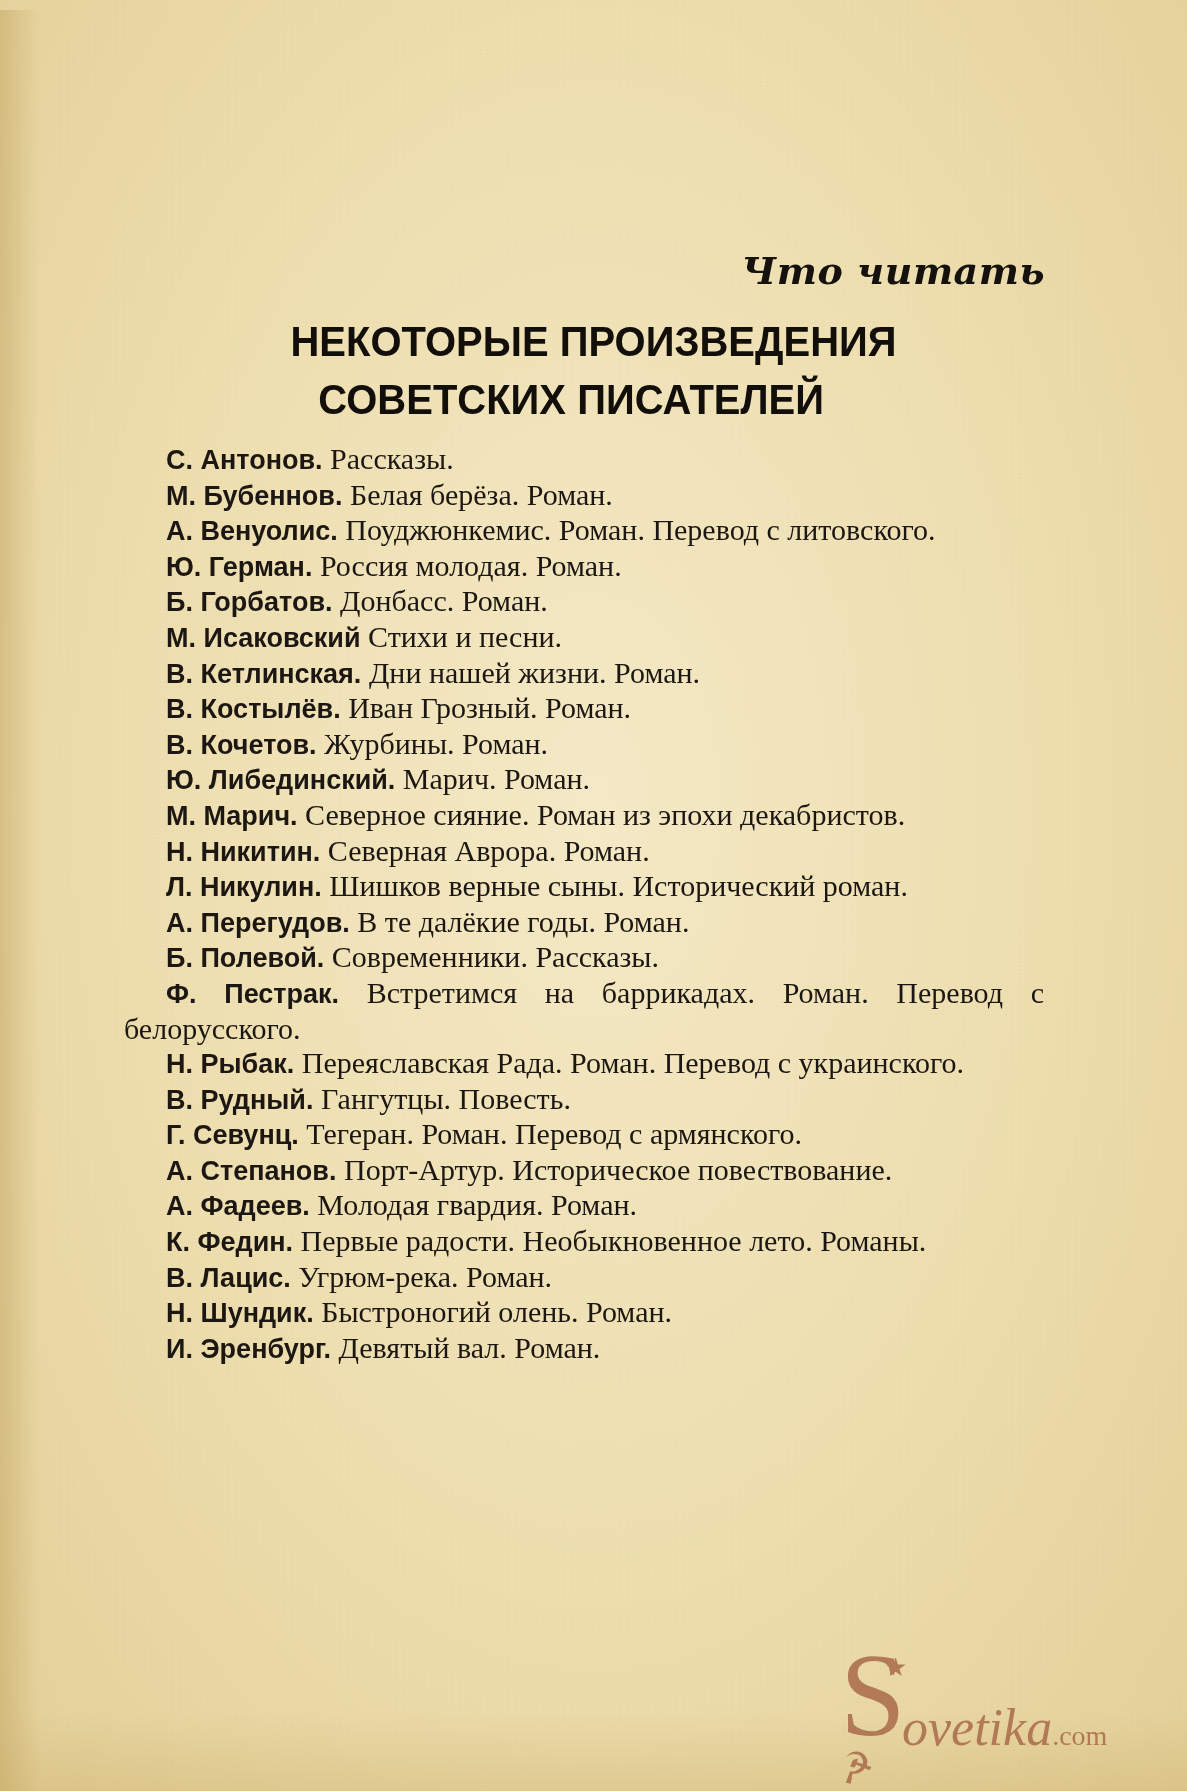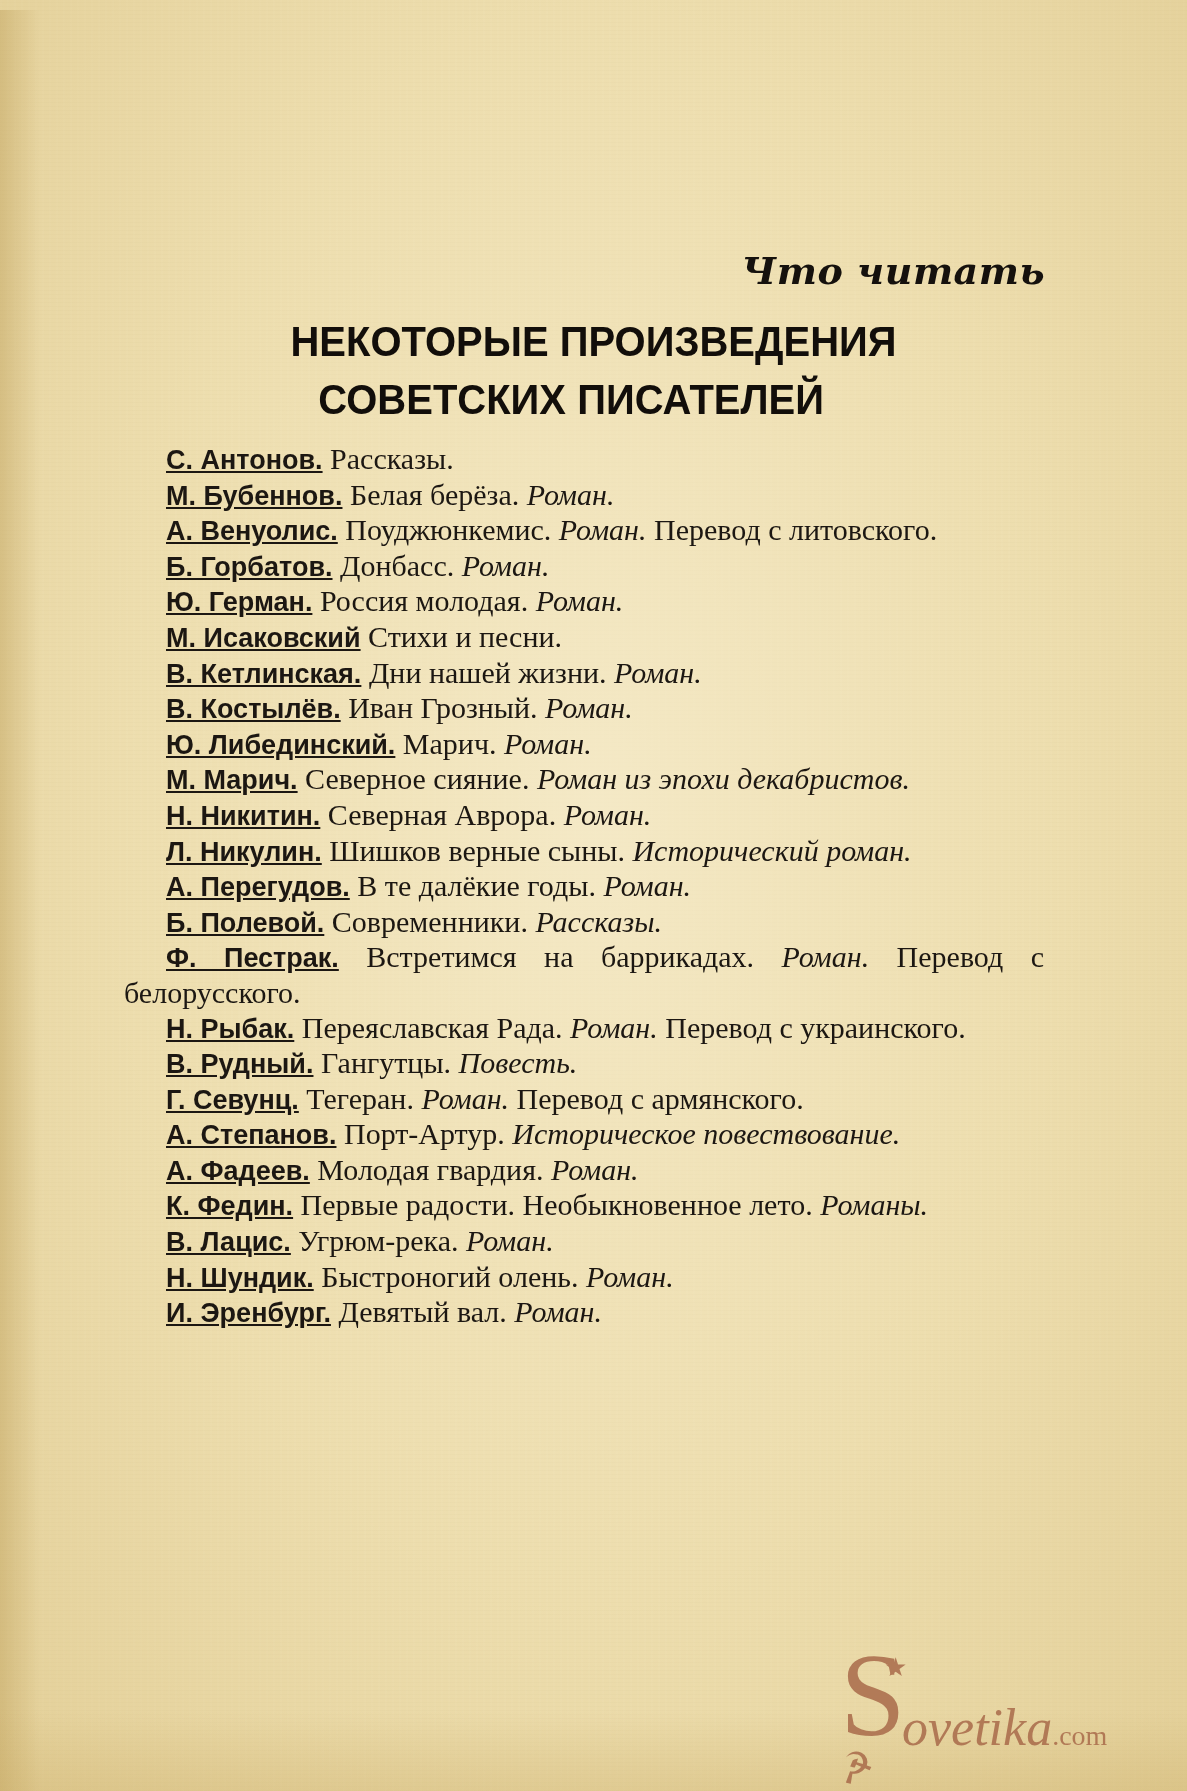--- a/index.html
+++ b/index.html
@@ -30,23 +30,23 @@
       font-weight: bold; font-size: 43px; line-height: 58px;
       transform: scaleX(0.93); color: #120e0a;
     }
     .title .line { display: block; }
     .title .line2 { margin-left: -48px; }
     .entries {
       position: absolute; left: 124px; top: 432px; width: 920px;
       font-size: 30px; line-height: 34.6px; text-align: justify;
     }
     .entry { text-indent: 42px; margin: 0; }
-    .entry .author { font-weight: bold; font-family: "Liberation Sans", sans-serif; font-size: 27px; text-decoration: underline; }
+    .entry .author { font-weight: bold; font-family: "Liberation Sans", sans-serif; font-size: 27px; }
     .entry .work { }
-    .entry .genre { font-style: italic; }
+    .entry .genre { }
     .watermark {
       position: absolute; left: 840px; top: 1650px; color: #a86a4a;
       font-family: "Liberation Serif", serif; opacity: 0.85;
     }
     .watermark .big-s { font-size: 118px; font-style: normal; position: absolute; left: 0; top: -32px; font-weight: normal; }
     .watermark .rest { position: absolute; left: 62px; top: 38px; font-size: 52px; font-style: italic; white-space: nowrap; }
     .watermark .dotcom { font-size: 28px; font-style: normal; }
     .watermark .star { position: absolute; left: 44px; top: -8px; font-size: 26px; }
     .watermark .sickle { position: absolute; left: -2px; top: 84px; font-size: 40px; transform: rotate(-20deg); }
   </style>
@@ -61,25 +61,26 @@
 
   <div class="title">
     <span class="line line1">НЕКОТОРЫЕ ПРОИЗВЕДЕНИЯ</span>
     <span class="line line2">СОВЕТСКИХ ПИСАТЕЛЕЙ</span>
   </div>
 
   <div class="entries" id="entries">
       <p class="entry"><span class="author">С. Антонов.</span><span class="work"> Рассказы.</span><span class="genre"></span></p>
       <p class="entry"><span class="author">М. Бубеннов.</span><span class="work"> Белая берёза. </span><span class="genre">Роман.</span></p>
       <p class="entry"><span class="author">А. Венуолис.</span><span class="work"> Поуджюнкемис. </span><span class="genre">Роман.</span><span class="tail"> Перевод с литовского.</span></p>
+      <p class="entry"><span class="author">Ю. Герман.</span><span class="work"> Россия молодая. </span><span class="genre">Роман.</span></p>
       <p class="entry"><span class="author">Б. Горбатов.</span><span class="work"> Донбасс. </span><span class="genre">Роман.</span></p>
-      <p class="entry"><span class="author">Ю. Герман.</span><span class="work"> Россия молодая. </span><span class="genre">Роман.</span></p>
       <p class="entry"><span class="author">М. Исаковский</span><span class="work"> Стихи и песни.</span><span class="genre"></span></p>
       <p class="entry"><span class="author">В. Кетлинская.</span><span class="work"> Дни нашей жизни. </span><span class="genre">Роман.</span></p>
       <p class="entry"><span class="author">В. Костылёв.</span><span class="work"> Иван Грозный. </span><span class="genre">Роман.</span></p>
+      <p class="entry"><span class="author">В. Кочетов.</span><span class="work"> Журбины. </span><span class="genre">Роман.</span></p>
       <p class="entry"><span class="author">Ю. Либединский.</span><span class="work"> Марич. </span><span class="genre">Роман.</span></p>
       <p class="entry"><span class="author">М. Марич.</span><span class="work"> Северное сияние. </span><span class="genre">Роман из эпохи декабристов.</span></p>
       <p class="entry"><span class="author">Н. Никитин.</span><span class="work"> Северная Аврора. </span><span class="genre">Роман.</span></p>
       <p class="entry"><span class="author">Л. Никулин.</span><span class="work"> Шишков верные сыны. </span><span class="genre">Исторический роман.</span></p>
       <p class="entry"><span class="author">А. Перегудов.</span><span class="work"> В те далёкие годы. </span><span class="genre">Роман.</span></p>
       <p class="entry"><span class="author">Б. Полевой.</span><span class="work"> Современники. </span><span class="genre">Рассказы.</span></p>
       <p class="entry"><span class="author">Ф. Пестрак.</span><span class="work"> Встретимся на баррикадах. </span><span class="genre">Роман.</span><span class="tail"> Перевод с белорусского.</span></p>
       <p class="entry"><span class="author">Н. Рыбак.</span><span class="work"> Переяславская Рада. </span><span class="genre">Роман.</span><span class="tail"> Перевод с украинского.</span></p>
       <p class="entry"><span class="author">В. Рудный.</span><span class="work"> Гангутцы. </span><span class="genre">Повесть.</span></p>
       <p class="entry"><span class="author">Г. Севунц.</span><span class="work"> Тегеран. </span><span class="genre">Роман.</span><span class="tail"> Перевод с армянского.</span></p>

